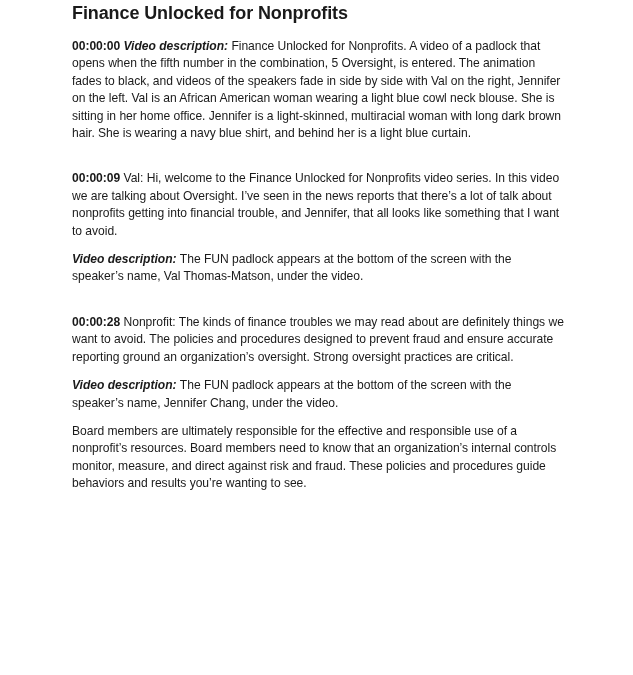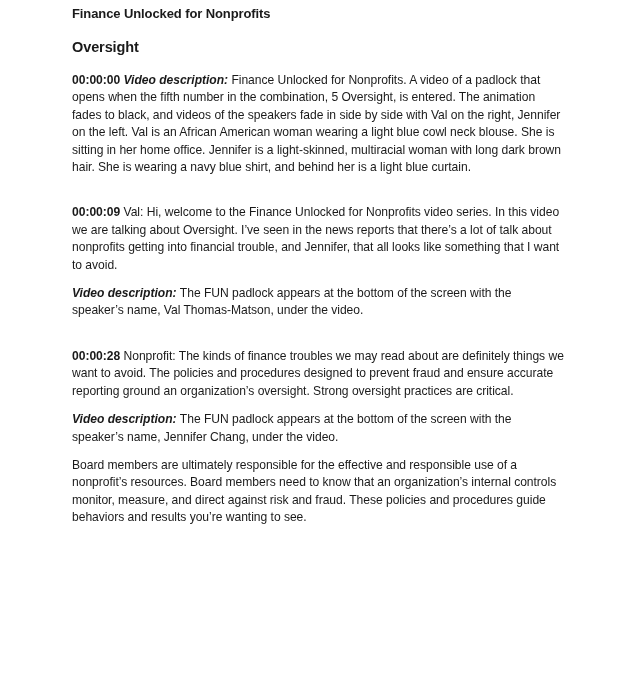--- a/index.html
+++ b/index.html
@@ -19,21 +19,21 @@
   .page {
     box-sizing: border-box;
     width: 633px;
     height: 675px;
     padding: 4px 68px 0 72px;
     background: #ffffff;
   }
 
   
   .doc-title {
-    font-size: 13px;
+    font-size: 18px;
     font-weight: bold;
     line-height: 19px;
     margin: 0 0 15px 0;
     letter-spacing: -0.1px;
   }
   .doc-subtitle {
     font-size: 14.5px;
     font-weight: bold;
     line-height: 19px;
     margin: 0 0 15px 0;
@@ -87,21 +87,20 @@
     font-style: normal;
   }
 </style>
 </head>
 <body>
 
 <div class="page">
 
   <h1 class="doc-title">Finance Unlocked for Nonprofits</h1>
 
-  <h2 class="doc-subtitle">Oversight</h2>
 
 
   <div class="transcript">
       <div class="block">
         <p class="para italic"><span class="timecode">00:00:00</span> <span class="vd-label">Video description:</span> <span class="body-text">Finance Unlocked for Nonprofits. A video of a padlock that opens when the fifth number in the combination, 5 Oversight, is entered. The animation fades to black, and videos of the speakers fade in side by side with Val on the right, Jennifer on the left. Val is an African American woman wearing a light blue cowl neck blouse. She is sitting in her home office. Jennifer is a light-skinned, multiracial woman with long dark brown hair. She is wearing a navy blue shirt, and behind her is a light blue curtain.</span></p>
       </div>
       <div class="block">
         <p class="para"><span class="timecode">00:00:09</span> <span class="speaker">Val:</span> <span class="body-text">Hi, welcome to the Finance Unlocked for Nonprofits video series. In this video we are talking about Oversight. I’ve seen in the news reports that there’s a lot of talk about nonprofits getting into financial trouble, and Jennifer, that all looks like something that I want to avoid.</span></p>
         <p class="para italic"><span class="vd-label">Video description:</span> <span class="body-text">The FUN padlock appears at the bottom of the screen with the speaker’s name, Val Thomas-Matson, under the video.</span></p>
       </div>

